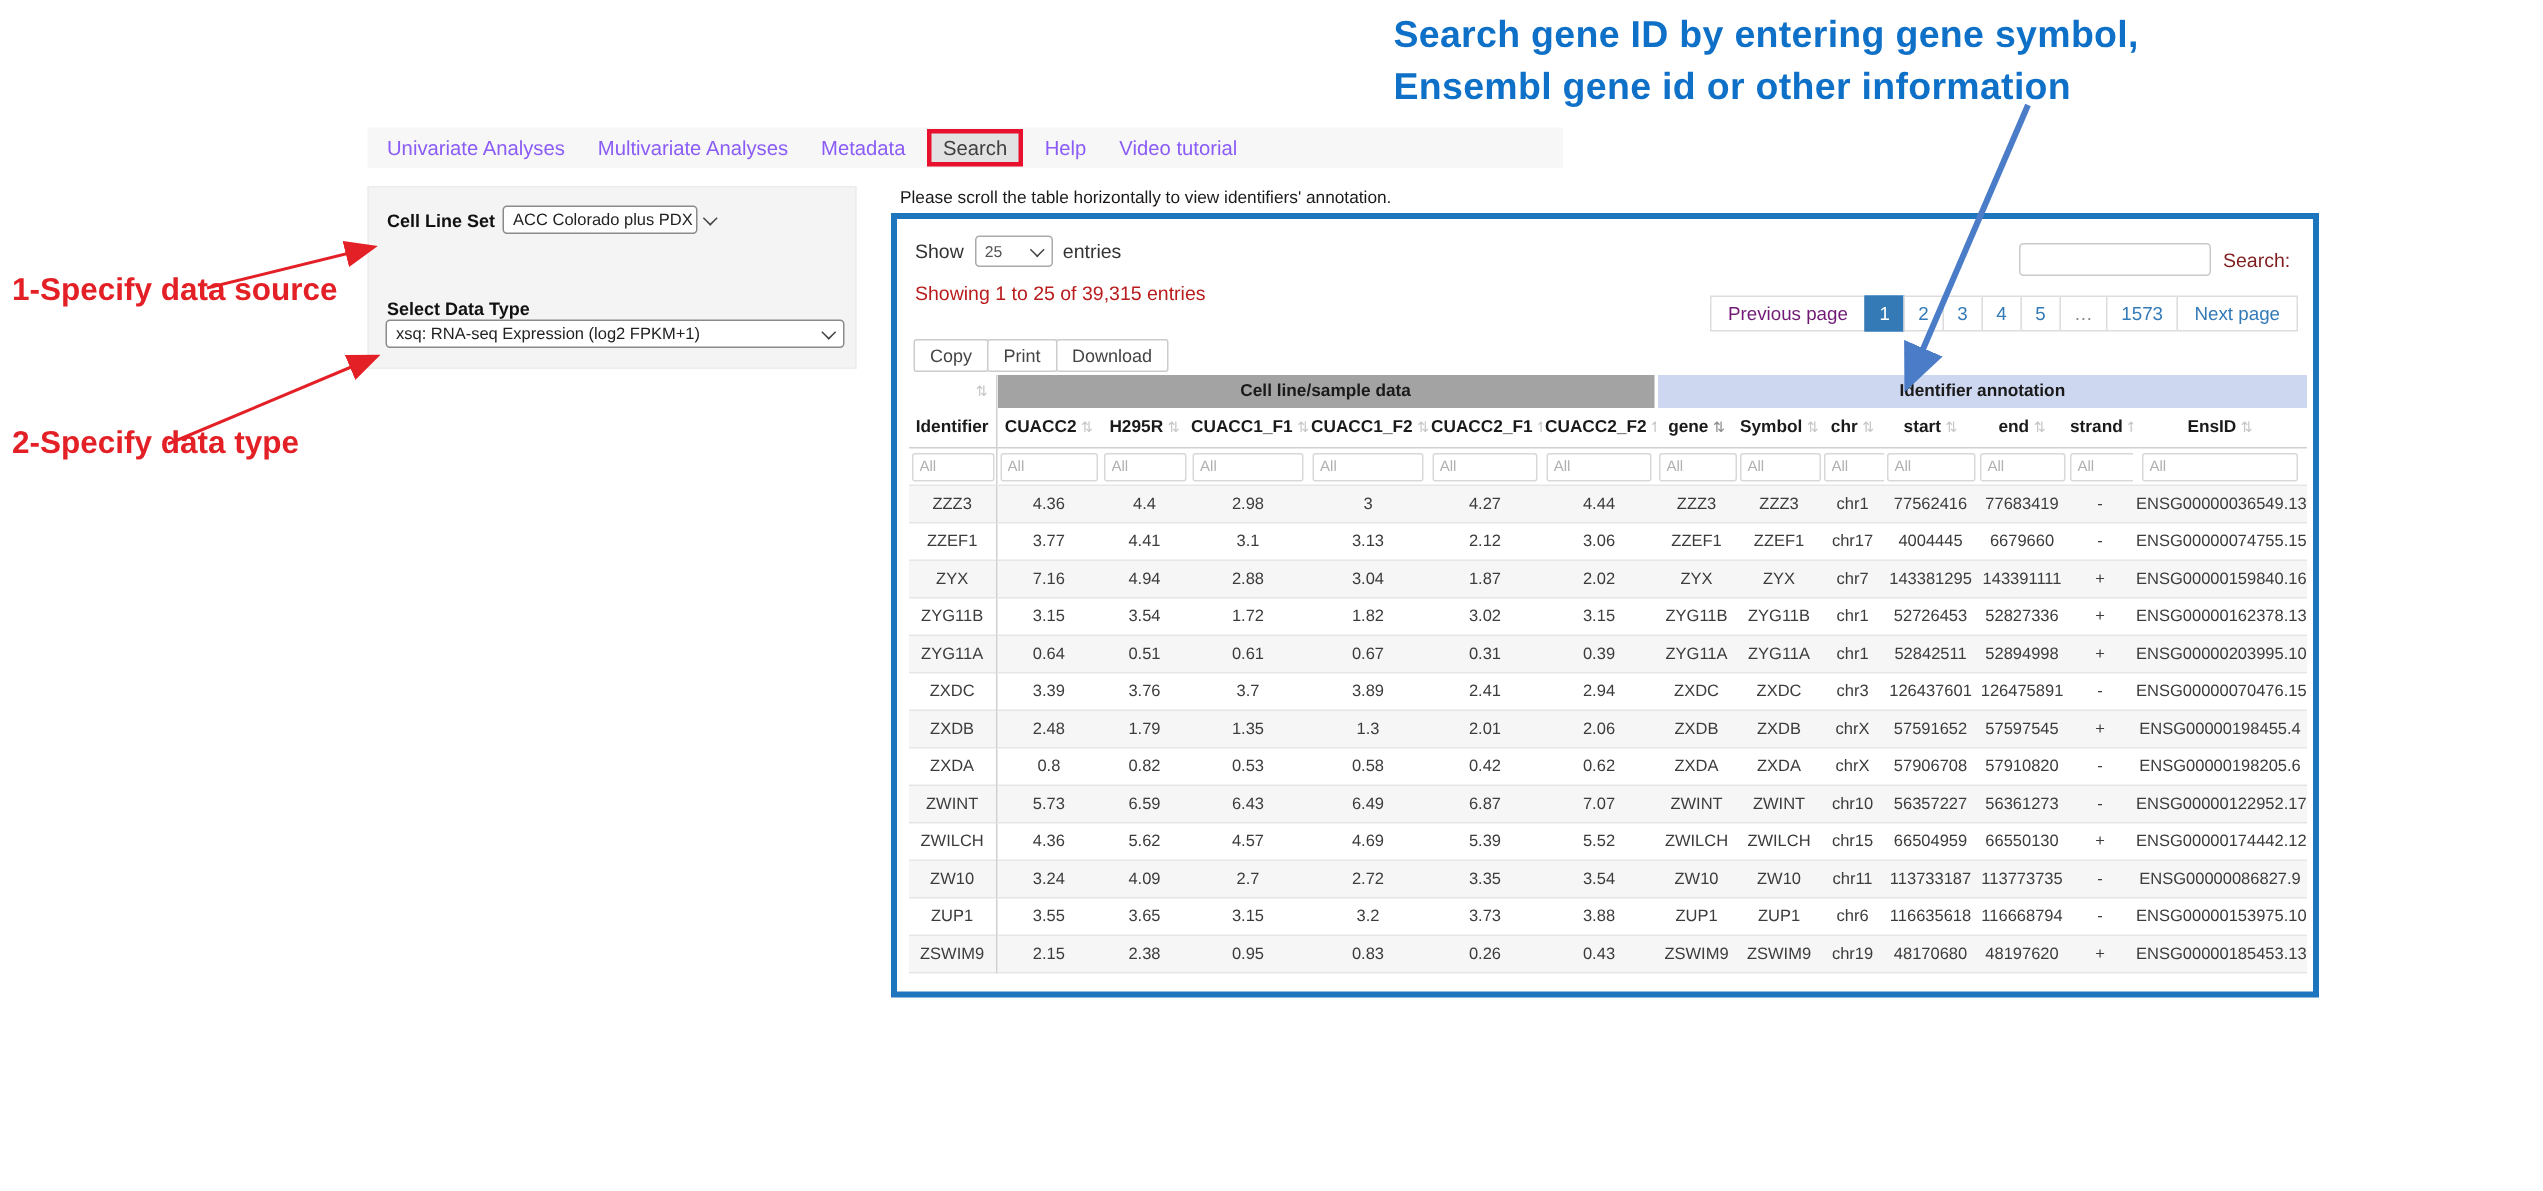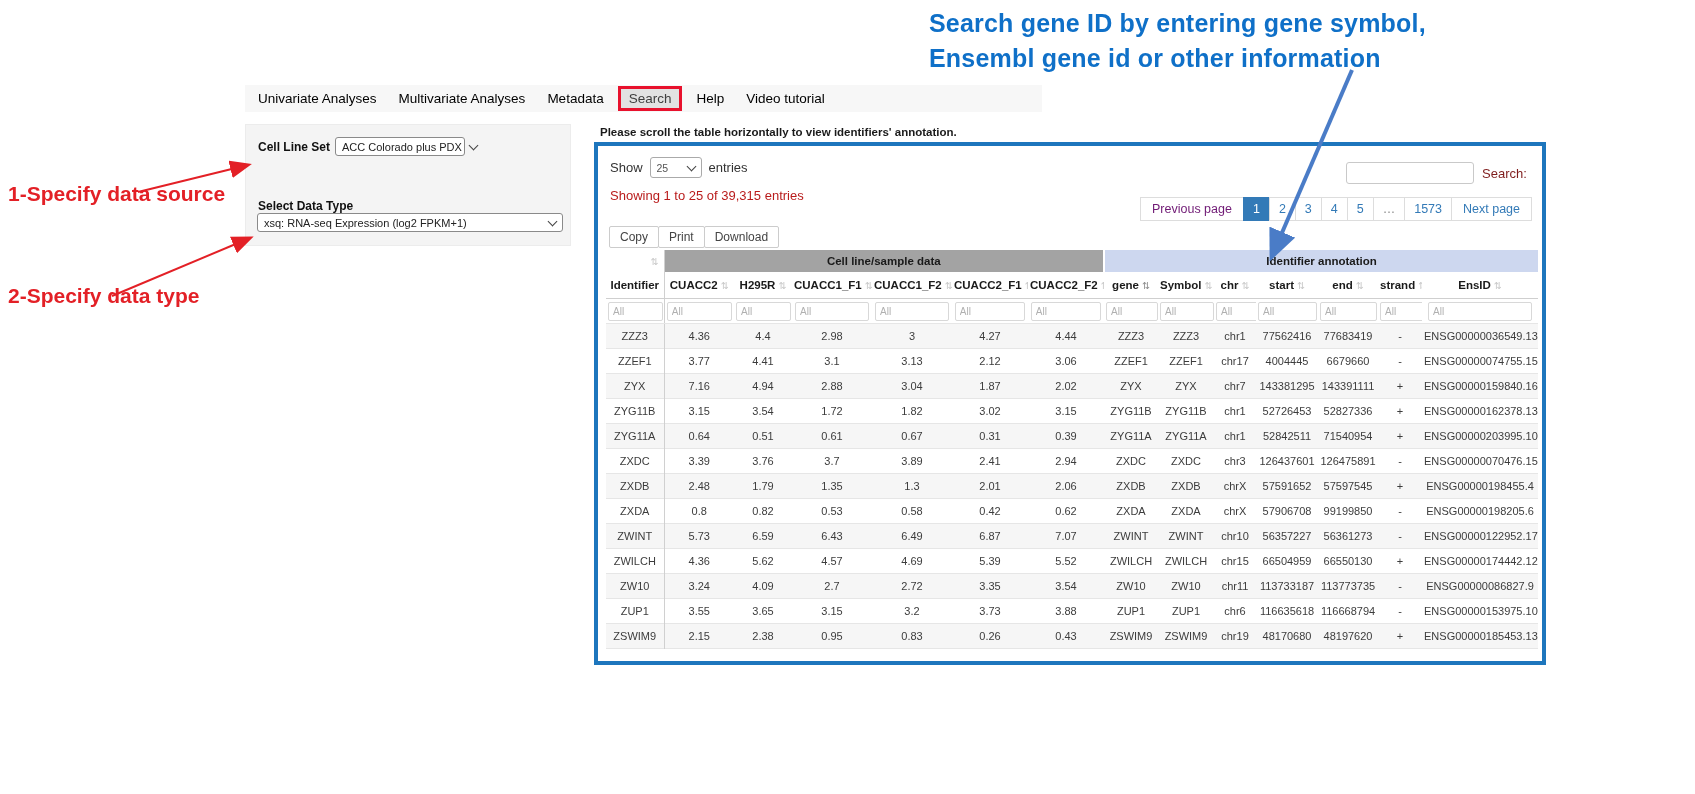--- a/index.html
+++ b/index.html
@@ -11,42 +11,42 @@
                color:#0f70c8; line-height:1.4; letter-spacing:.2px; }
   .red-note { position:absolute; color:#e32026; font-weight:bold; font-size:21px; }
   .note1 { left:8px; top:182px; }
   .note2 { left:8px; top:284px; }
   .overlay { position:absolute; left:0; top:0; pointer-events:none; z-index:9; }
 
   
   .navbar { position:absolute; left:245px; top:85px; width:797px; height:27px;
             background:#f7f7f7; display:flex; align-items:center; padding-left:2px;
             box-sizing:border-box; }
-  .nav-item { font-size:13.5px; color:#000000; padding:0 11px; white-space:nowrap; cursor:pointer; }
+  .nav-item { font-size:13.5px; color:#8b5cf6; padding:0 11px; white-space:nowrap; cursor:pointer; }
   .nav-item.active { border:3px solid #e8112d; background:#e2e2e2; padding:2px 8px;
                      margin:0 3px; color:#3f3f3f; }
 
   
   .panel { position:absolute; left:245px; top:124px; width:326px; height:122px;
            background:#f4f4f4; border:1px solid #ececec; box-sizing:border-box; }
   .cls-row { position:absolute; left:12px; top:12px; display:flex; align-items:center; gap:5px; }
   .blabel { font-weight:bold; font-size:12px; color:#111; }
   .dt-type-label { position:absolute; left:12px; top:74px; }
   .select { display:flex; align-items:center; justify-content:space-between; background:#fff;
             border:1px solid #8a8a8a; border-radius:3px; height:19px; padding:0 6px;
             font-size:11px; color:#222; box-sizing:border-box; cursor:pointer; white-space:nowrap; }
   .sel-sm { width:130px; }
   .sel-wide { position:absolute; left:11px; top:88px; width:306px; }
   .caret { display:inline-block; width:6px; height:6px; border-right:1.6px solid #444;
            border-bottom:1.6px solid #444; transform:rotate(45deg); margin-left:8px;
            margin-top:-3px; flex:none; }
 
   
   .scroll-note { position:absolute; left:600px; top:126px; font-size:11.5px;
-                 font-weight:bold; color:#1a1a1a; }
+                 font-weight:normal; color:#1a1a1a; }
 
   
   .dt-box { position:absolute; left:594px; top:142px; width:952px; height:523px;
             border:4px solid #1d76bd; box-sizing:border-box; background:#fff; }
   .show-entries { position:absolute; left:12px; top:11px; display:flex; align-items:center;
                   gap:7px; font-size:13px; color:#333; }
   .sel-len { width:52px; height:21px; border-color:#aaa; font-size:10.5px; color:#555; }
   .dt-info { position:absolute; left:12px; top:42px; font-size:13px; color:#b91c1c; }
   .dt-search { position:absolute; left:748px; top:16px; display:flex; align-items:center; gap:8px; }
   .dt-search input { width:116px; height:20px; border:1px solid #c9c9c9; border-radius:3px;
@@ -285,21 +285,21 @@
               <td>0.64</td>
               <td>0.51</td>
               <td>0.61</td>
               <td>0.67</td>
               <td>0.31</td>
               <td>0.39</td>
               <td>ZYG11A</td>
               <td>ZYG11A</td>
               <td>chr1</td>
               <td>52842511</td>
-              <td>71540954</td>
+              <td>52894998</td>
               <td>+</td>
               <td>ENSG00000203995.10</td>
             </tr>
             <tr>
               <td class="c1">ZXDC</td>
               <td>3.39</td>
               <td>3.76</td>
               <td>3.7</td>
               <td>3.89</td>
               <td>2.41</td>
@@ -333,21 +333,21 @@
               <td>0.8</td>
               <td>0.82</td>
               <td>0.53</td>
               <td>0.58</td>
               <td>0.42</td>
               <td>0.62</td>
               <td>ZXDA</td>
               <td>ZXDA</td>
               <td>chrX</td>
               <td>57906708</td>
-              <td>99199850</td>
+              <td>57910820</td>
               <td>-</td>
               <td>ENSG00000198205.6</td>
             </tr>
             <tr>
               <td class="c1">ZWINT</td>
               <td>5.73</td>
               <td>6.59</td>
               <td>6.43</td>
               <td>6.49</td>
               <td>6.87</td>

